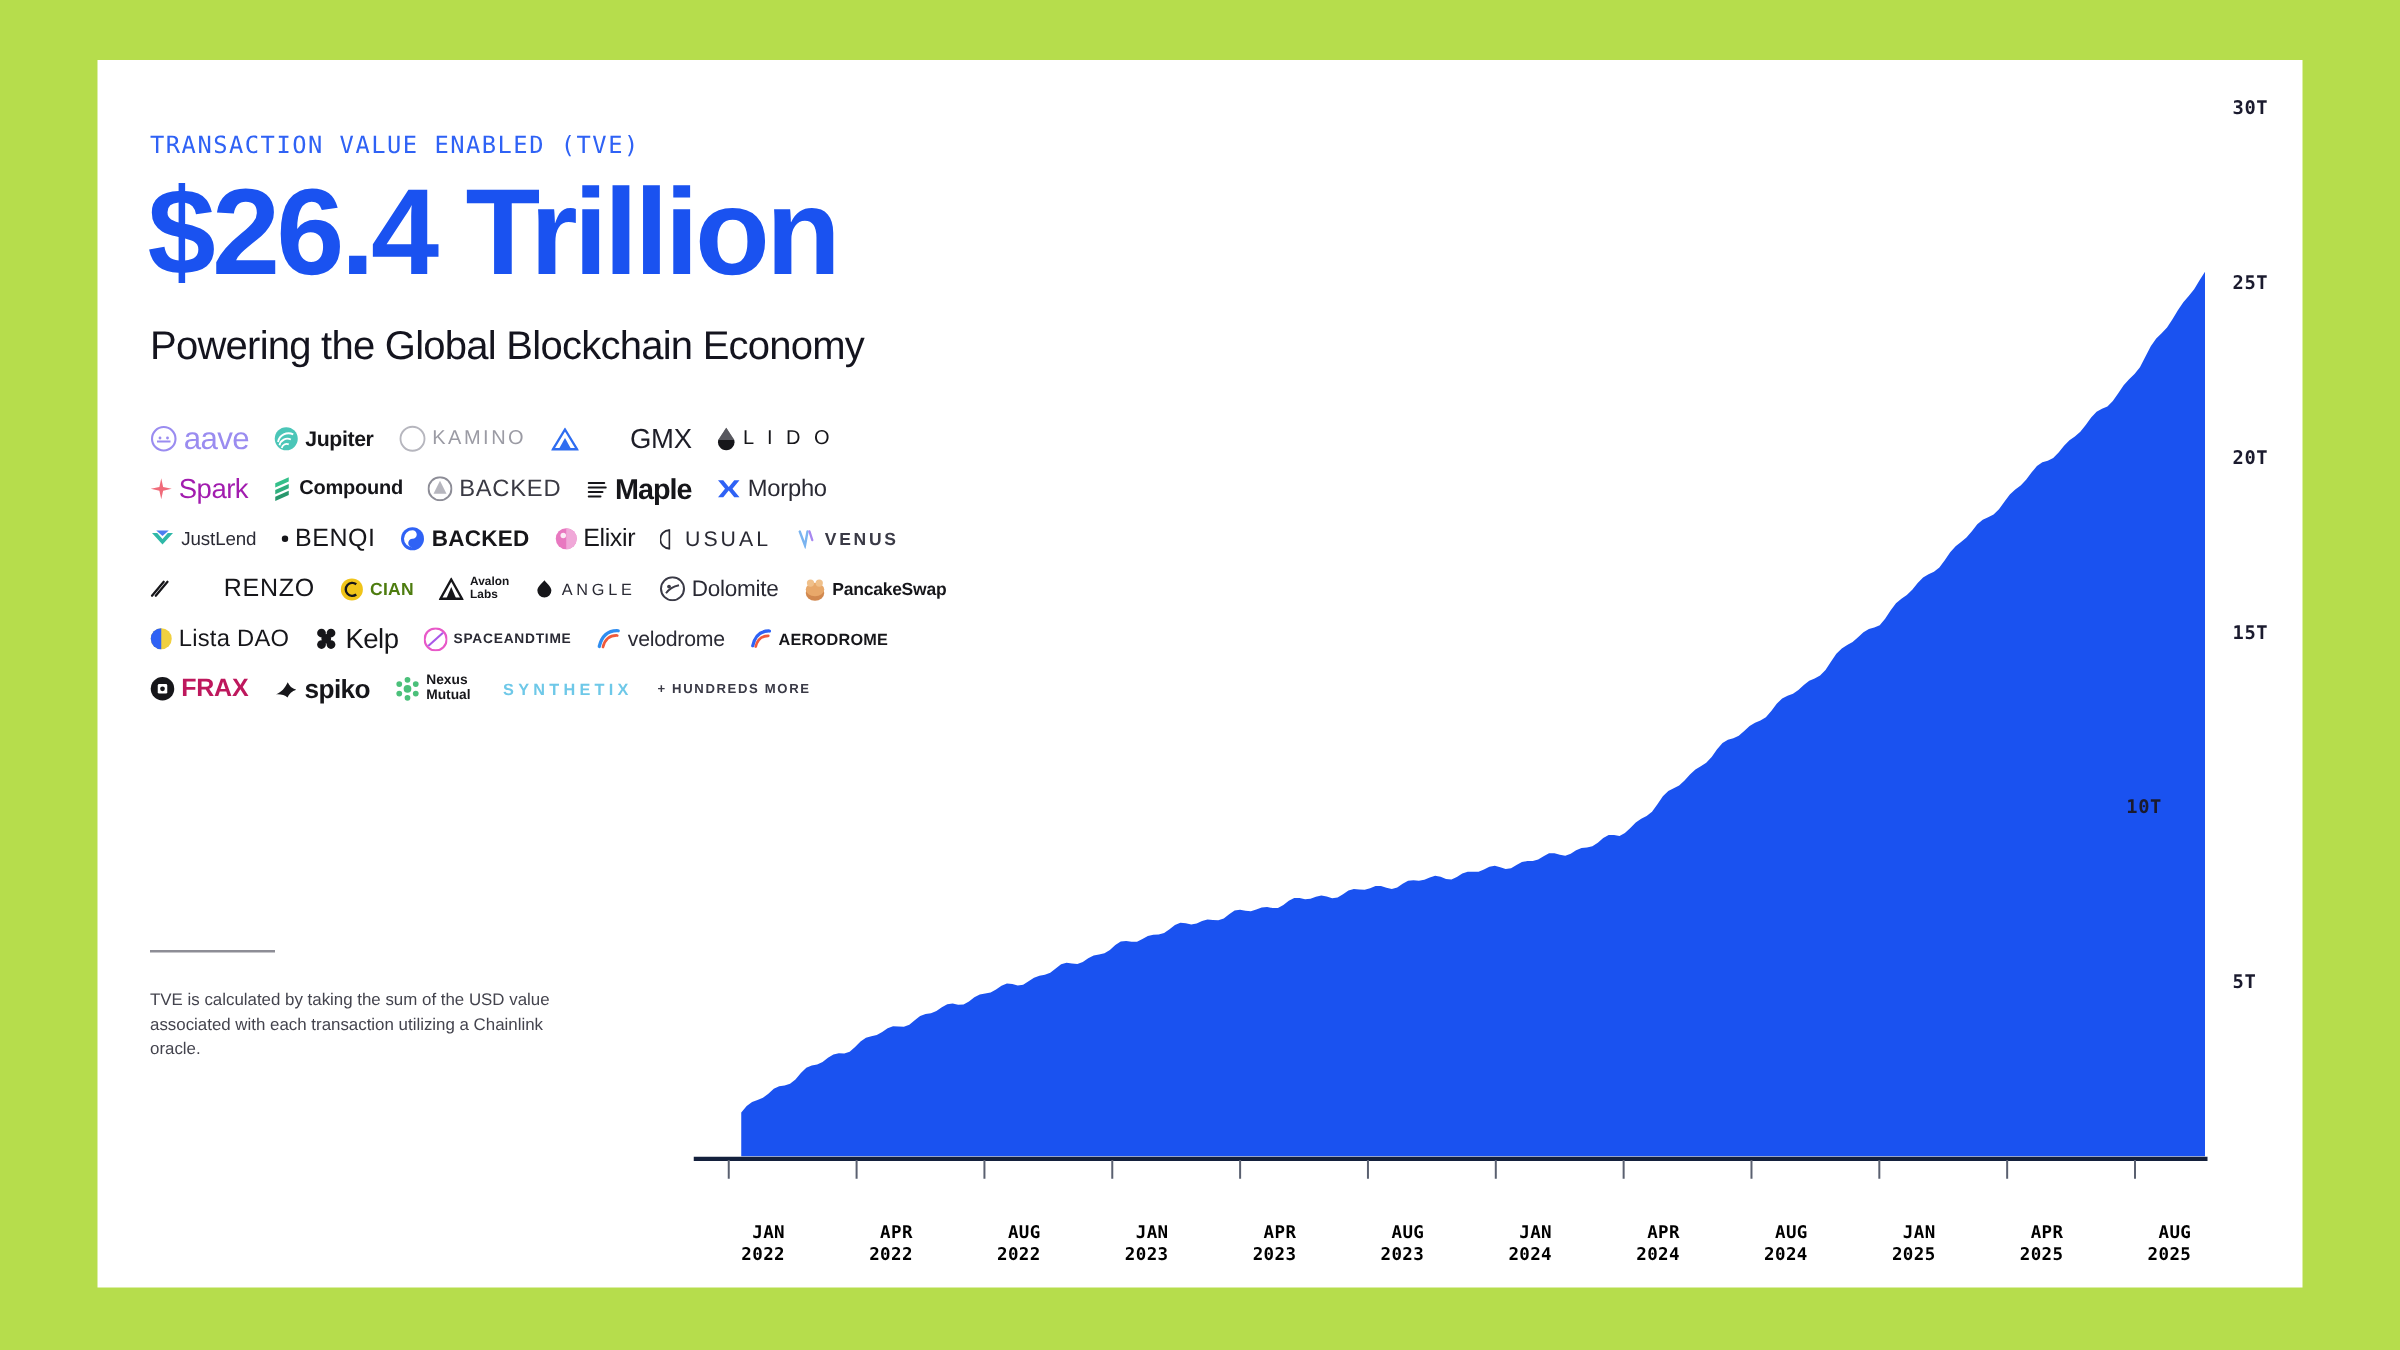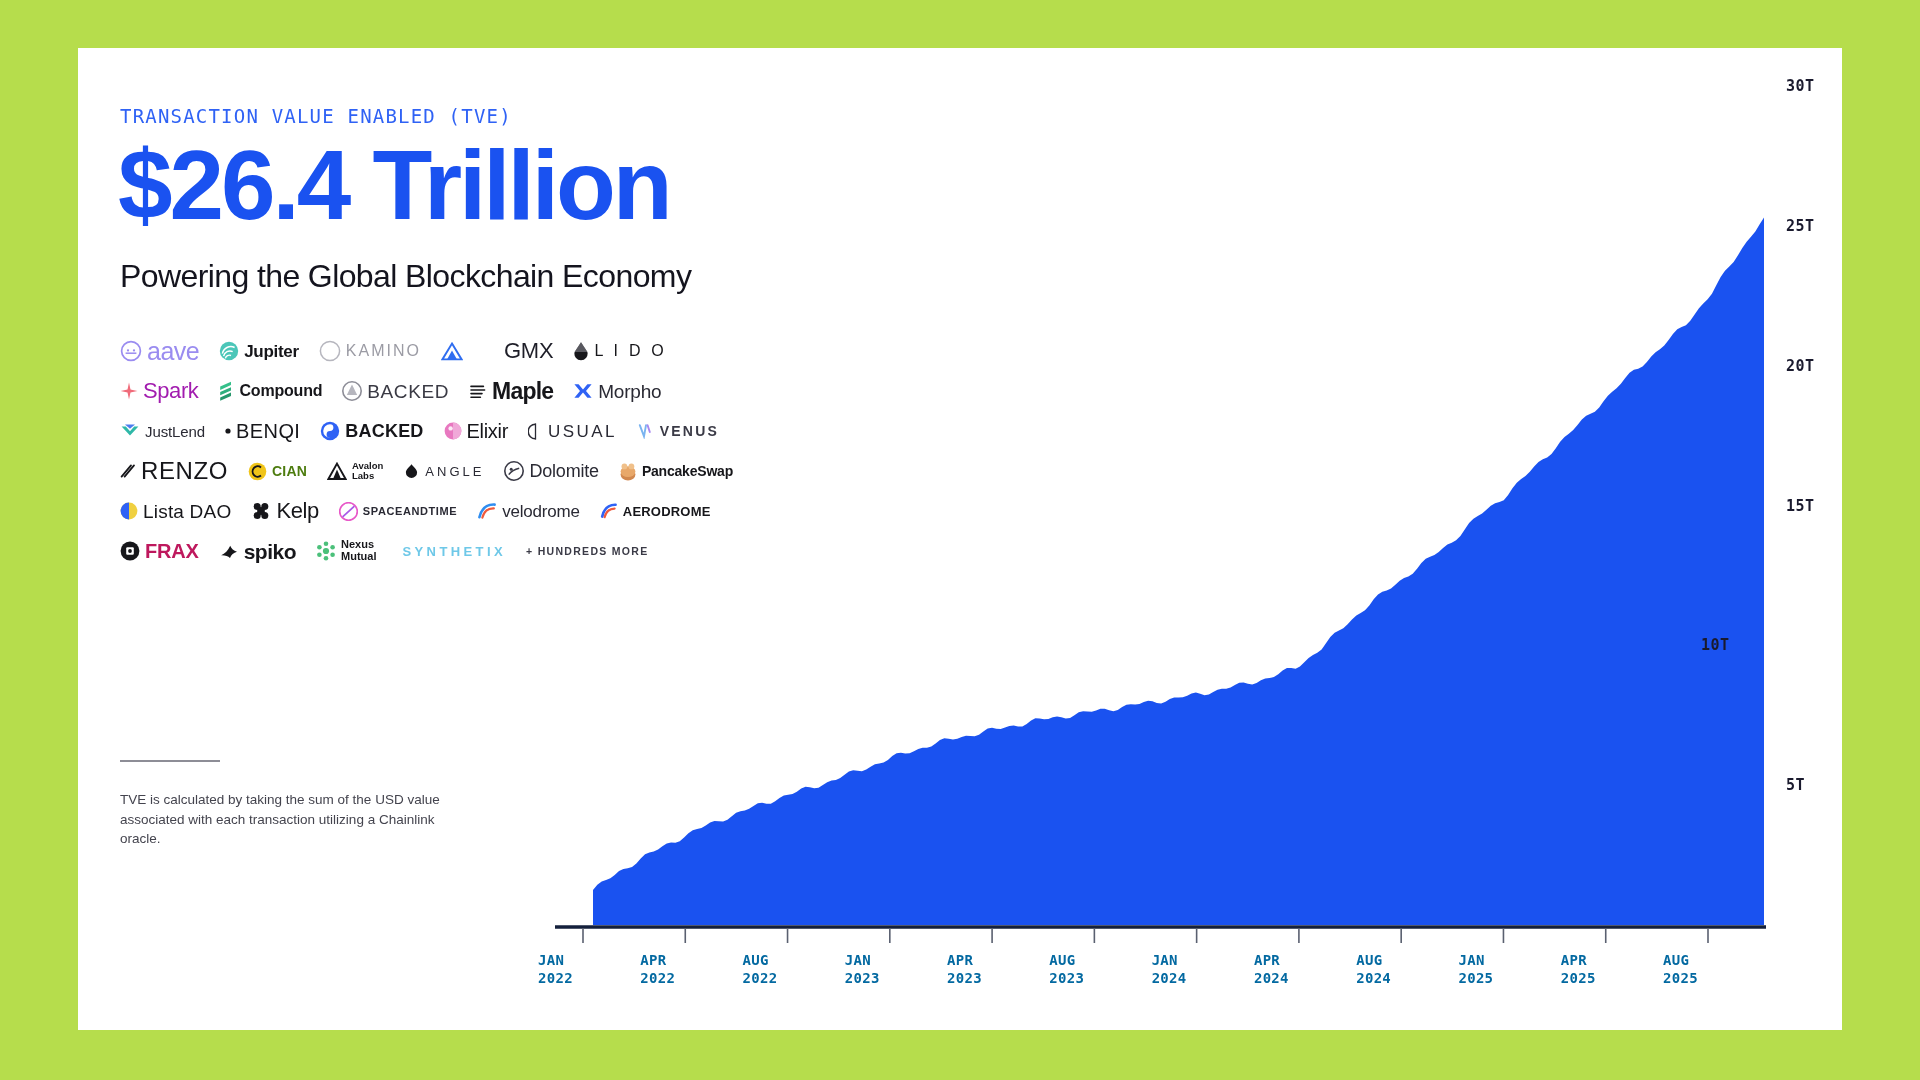--- a/index.html
+++ b/index.html
@@ -34,25 +34,26 @@
     letter-spacing:0.5px;
     white-space:nowrap;
   }
 
   
   .x-label {
     position:absolute;
     font-family:"DejaVu Sans Mono","Liberation Mono", monospace;
     font-size:14px;
     font-weight:700;
-    color:#0369a1;
-    text-align:left;
+    color:#000000;
+    text-align:right;
     line-height:1.32;
     width:90px;
     letter-spacing:0.3px;
+    margin-top:26px;
   }
   .x-label span { display:block; }
 
   
   #eyebrow {
     position:absolute; left:42px; top:57px;
     font-family:"DejaVu Sans Mono","Liberation Mono", monospace;
     font-size:19px;
     color:#2f62f5;
     letter-spacing:1.2px;
@@ -366,21 +367,21 @@
           <span class="logo-text" style="font-size: 14px; font-weight: 700; letter-spacing: 2.2px; color: rgb(58, 58, 70);">VENUS</span>
         </div>
       </div>
       <div class="logo-row">
         <div class="logo">
           <span class="logo-mark">
             <svg width="16" height="16" viewBox="0 0 16 16" xmlns="http://www.w3.org/2000/svg">
               <path d="M1.6 13.6 11 2.4M4.6 13.6 14 2.4" stroke="#16161a" stroke-width="1.8" stroke-linecap="round"></path>
             </svg>
           </span>
-          <span class="logo-text" style="font-size: 24px; font-weight: 400; letter-spacing: 0.6px; color: rgb(22, 22, 26);">RENZO</span>
+          <span class="logo-text" style="font-size: 20px; font-weight: 400; letter-spacing: 0.6px; color: rgb(22, 22, 26); margin-left: 38px;">RENZO</span>
         </div>
         <div class="logo">
           <span class="logo-mark">
             <svg width="19" height="19" viewBox="0 0 19 19" xmlns="http://www.w3.org/2000/svg">
               <circle cx="9.5" cy="9.5" r="8.8" fill="#f0c419"></circle>
               <path d="M13 5.4a5.2 5.2 0 1 0 0 8.2" fill="none" stroke="#16161a" stroke-width="1.9"></path>
             </svg>
           </span>
           <span class="logo-text" style="font-size: 14px; font-weight: 700; letter-spacing: 0.2px; color: #4d7c0f;">CIAN</span>
         </div>

